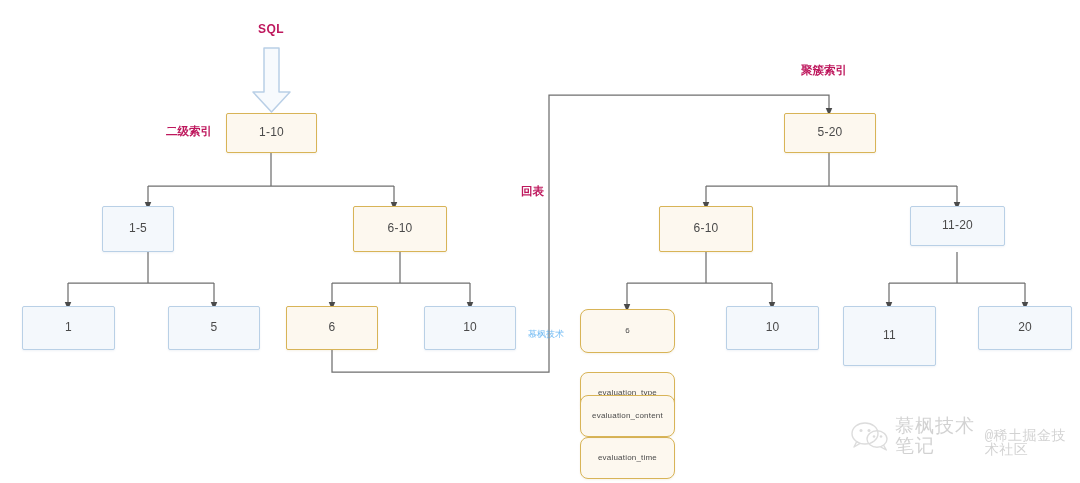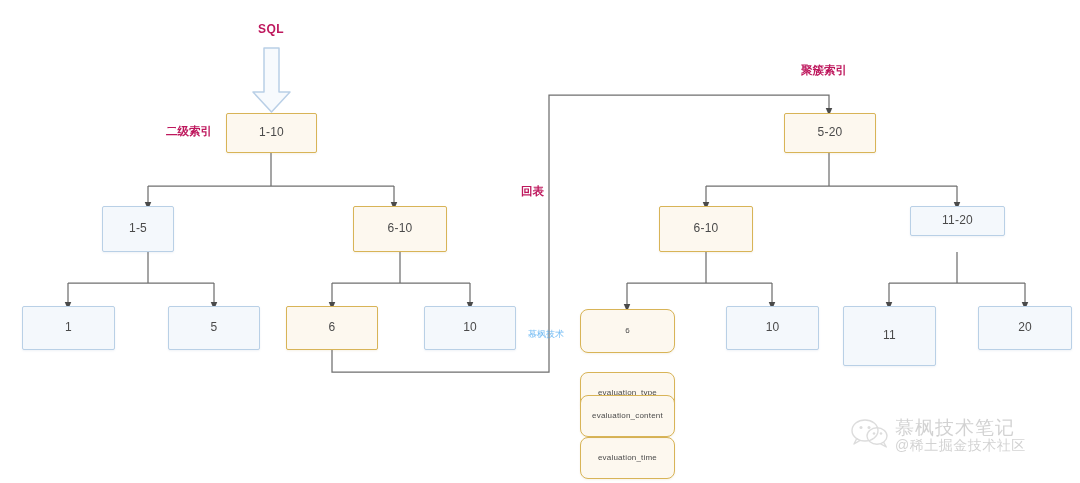--- a/index.html
+++ b/index.html
@@ -78,23 +78,22 @@
     position:absolute;
     display:flex;
     align-items:center;
     gap:7px;
     opacity:.30;
     z-index:5;
     pointer-events:none;
   }
   .wm-text{
     display:flex;
-    flex-direction:column;
     line-height:1.05;
-    font-family:Liberation Sans, sans-serif;
+    font-family:Liberation Mono, monospace;
     color:#6d6d6d;
   }
   .wm-title{font-size:19px;letter-spacing:1px;}
   .wm-sub{font-size:14px;letter-spacing:.5px;align-self:flex-end;padding-right:2px;}
   .wm-logo{flex:0 0 auto;}
 </style>
 </head>
 <body>
 
 <div id="canvas">
@@ -166,21 +165,21 @@
   <div class="node blue" style="left:168px;top:306px;width:92px;height:44px;">5</div>
 
   <div class="node orange" style="left:286px;top:306px;width:92px;height:44px;">6</div>
 
   <div class="node blue" style="left:424px;top:306px;width:92px;height:44px;">10</div>
 
   <div class="node orange" style="left:784px;top:113px;width:92px;height:40px;">5-20</div>
 
   <div class="node orange" style="left:659px;top:206px;width:94px;height:46px;">6-10</div>
 
-  <div class="node blue" style="left:910px;top:206px;width:95px;height:30px;">11-20</div>
+  <div class="node blue" style="left:910px;top:206px;width:95px;height:40px;">11-20</div>
 
   <div class="node orange stack" style="left:580px;top:309px;width:95px;height:44px;">6</div>
 
   <div class="node blue" style="left:726px;top:306px;width:93px;height:44px;">10</div>
 
   <div class="node blue" style="left:843px;top:306px;width:93px;height:60px;">11</div>
 
   <div class="node blue" style="left:978px;top:306px;width:94px;height:44px;">20</div>
 
   <div class="node orange stack" style="left:580px;top:372px;width:95px;height:42px;">evaluation_type</div>

